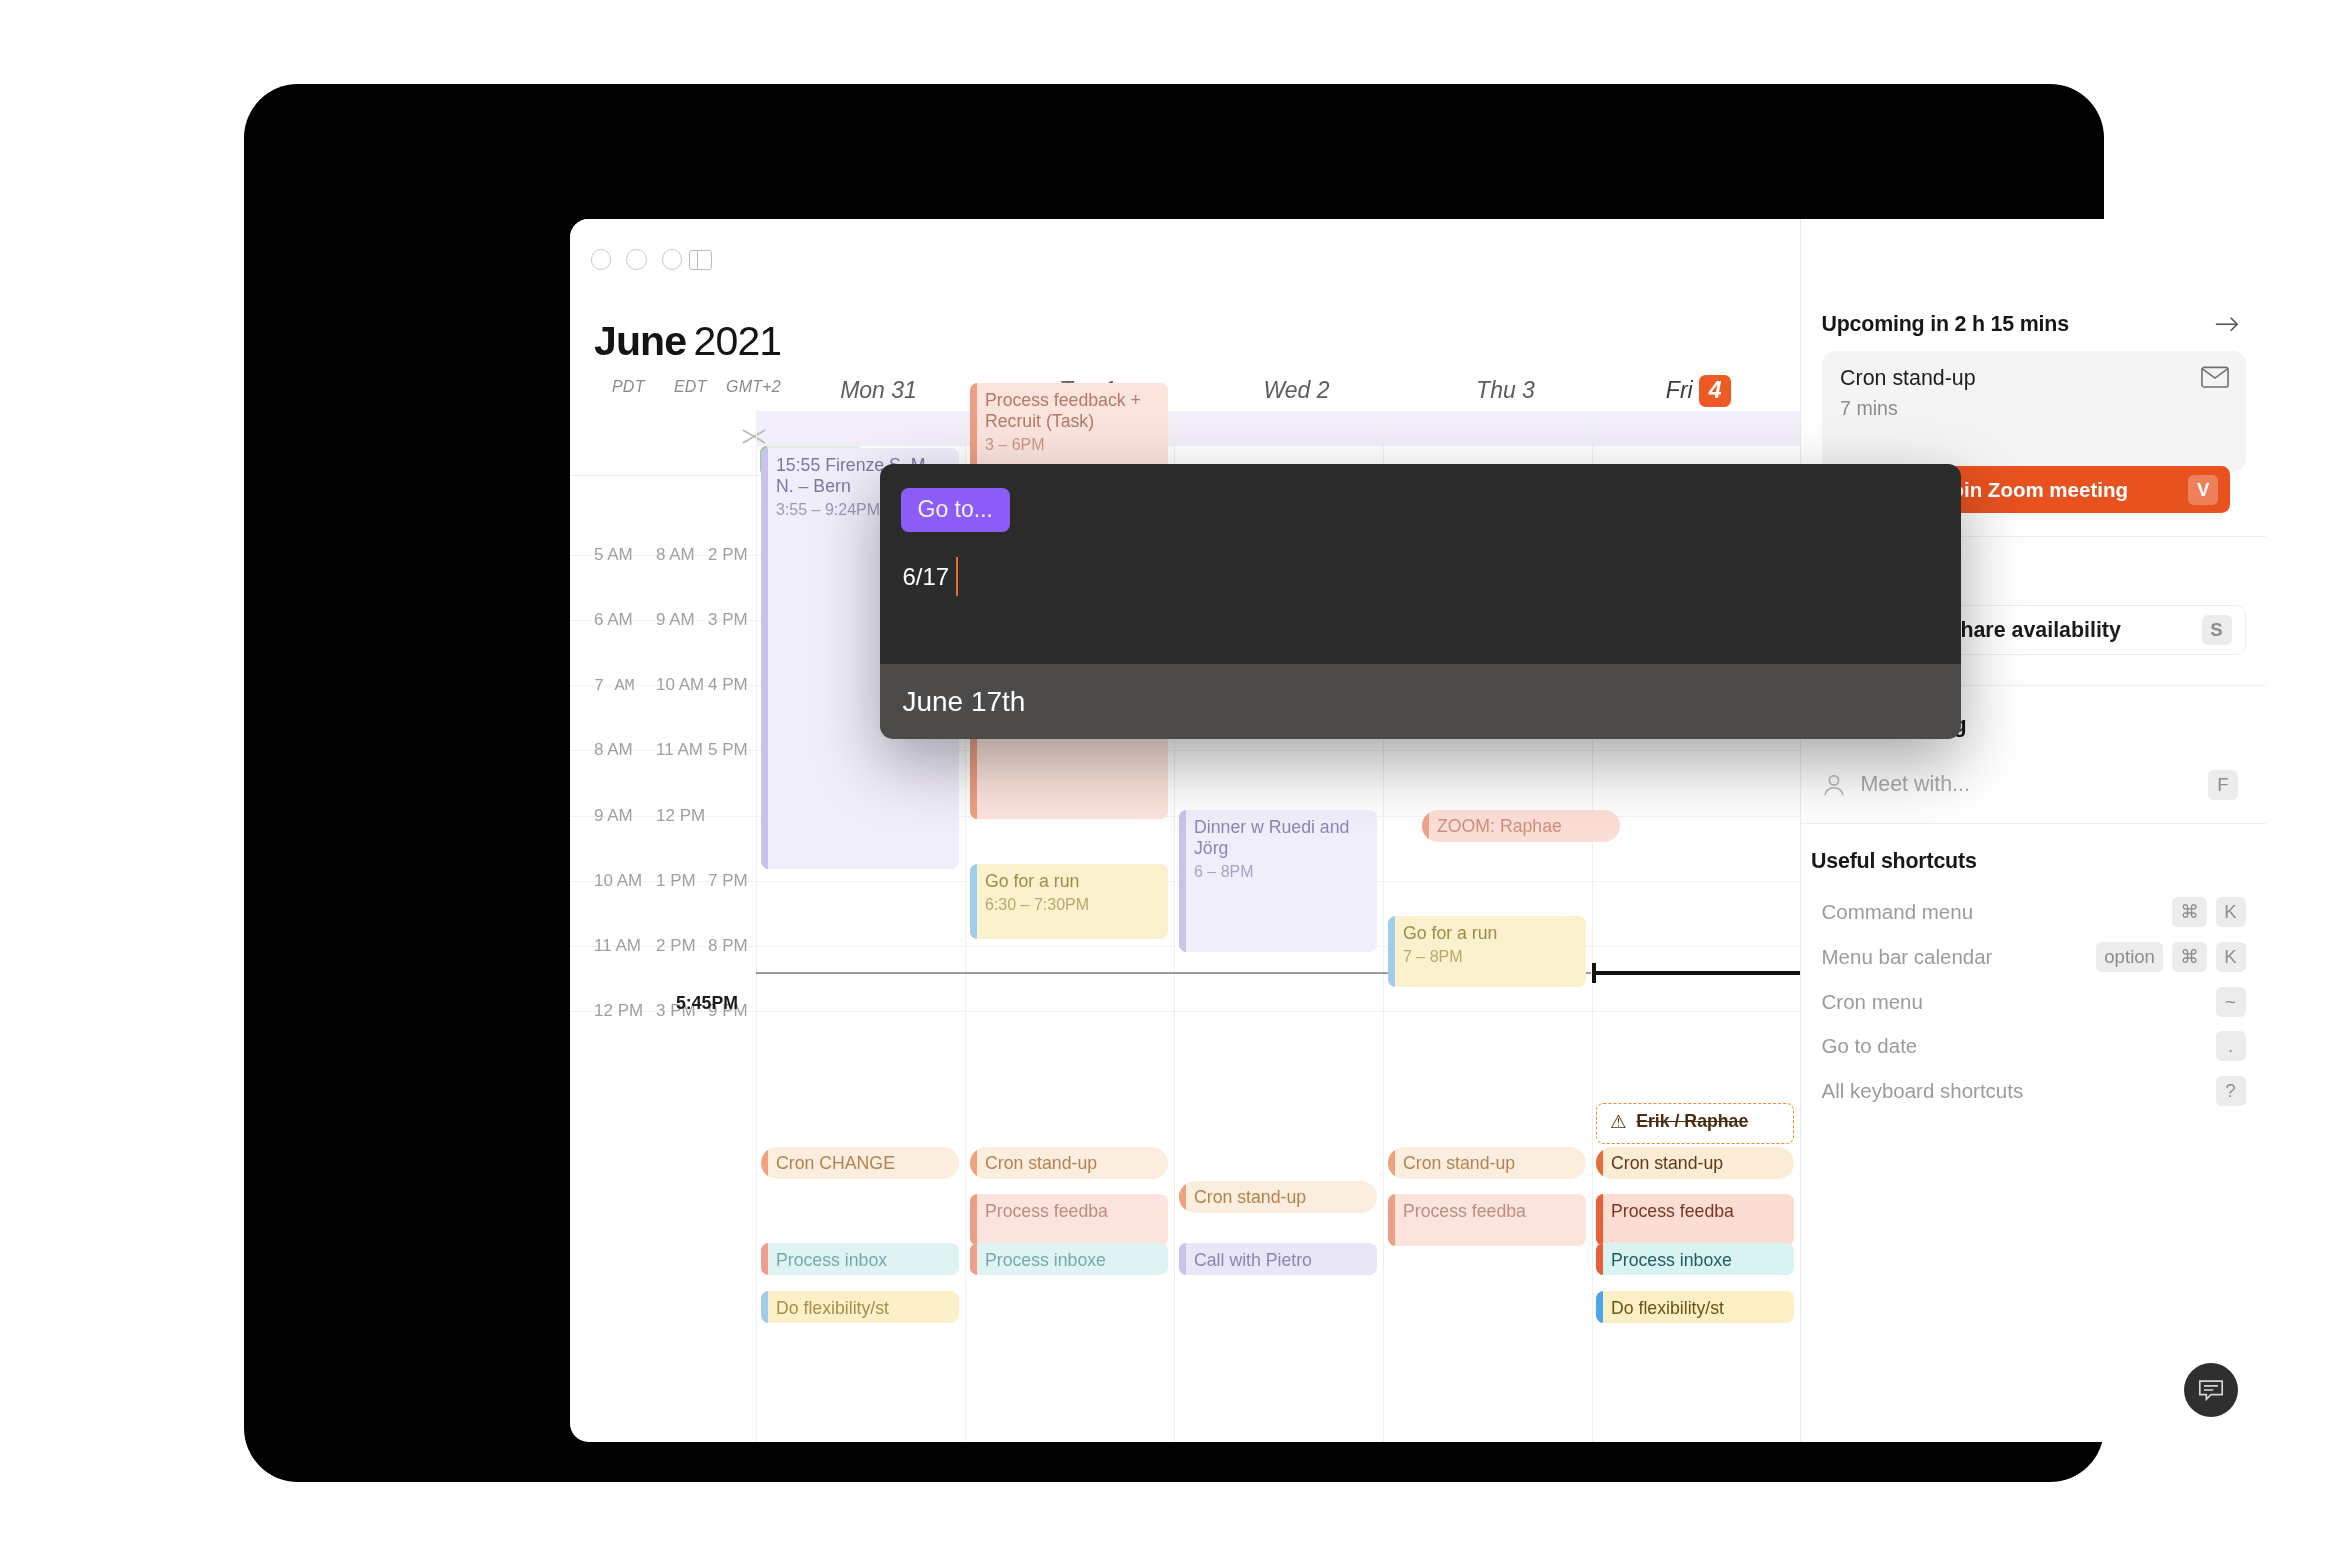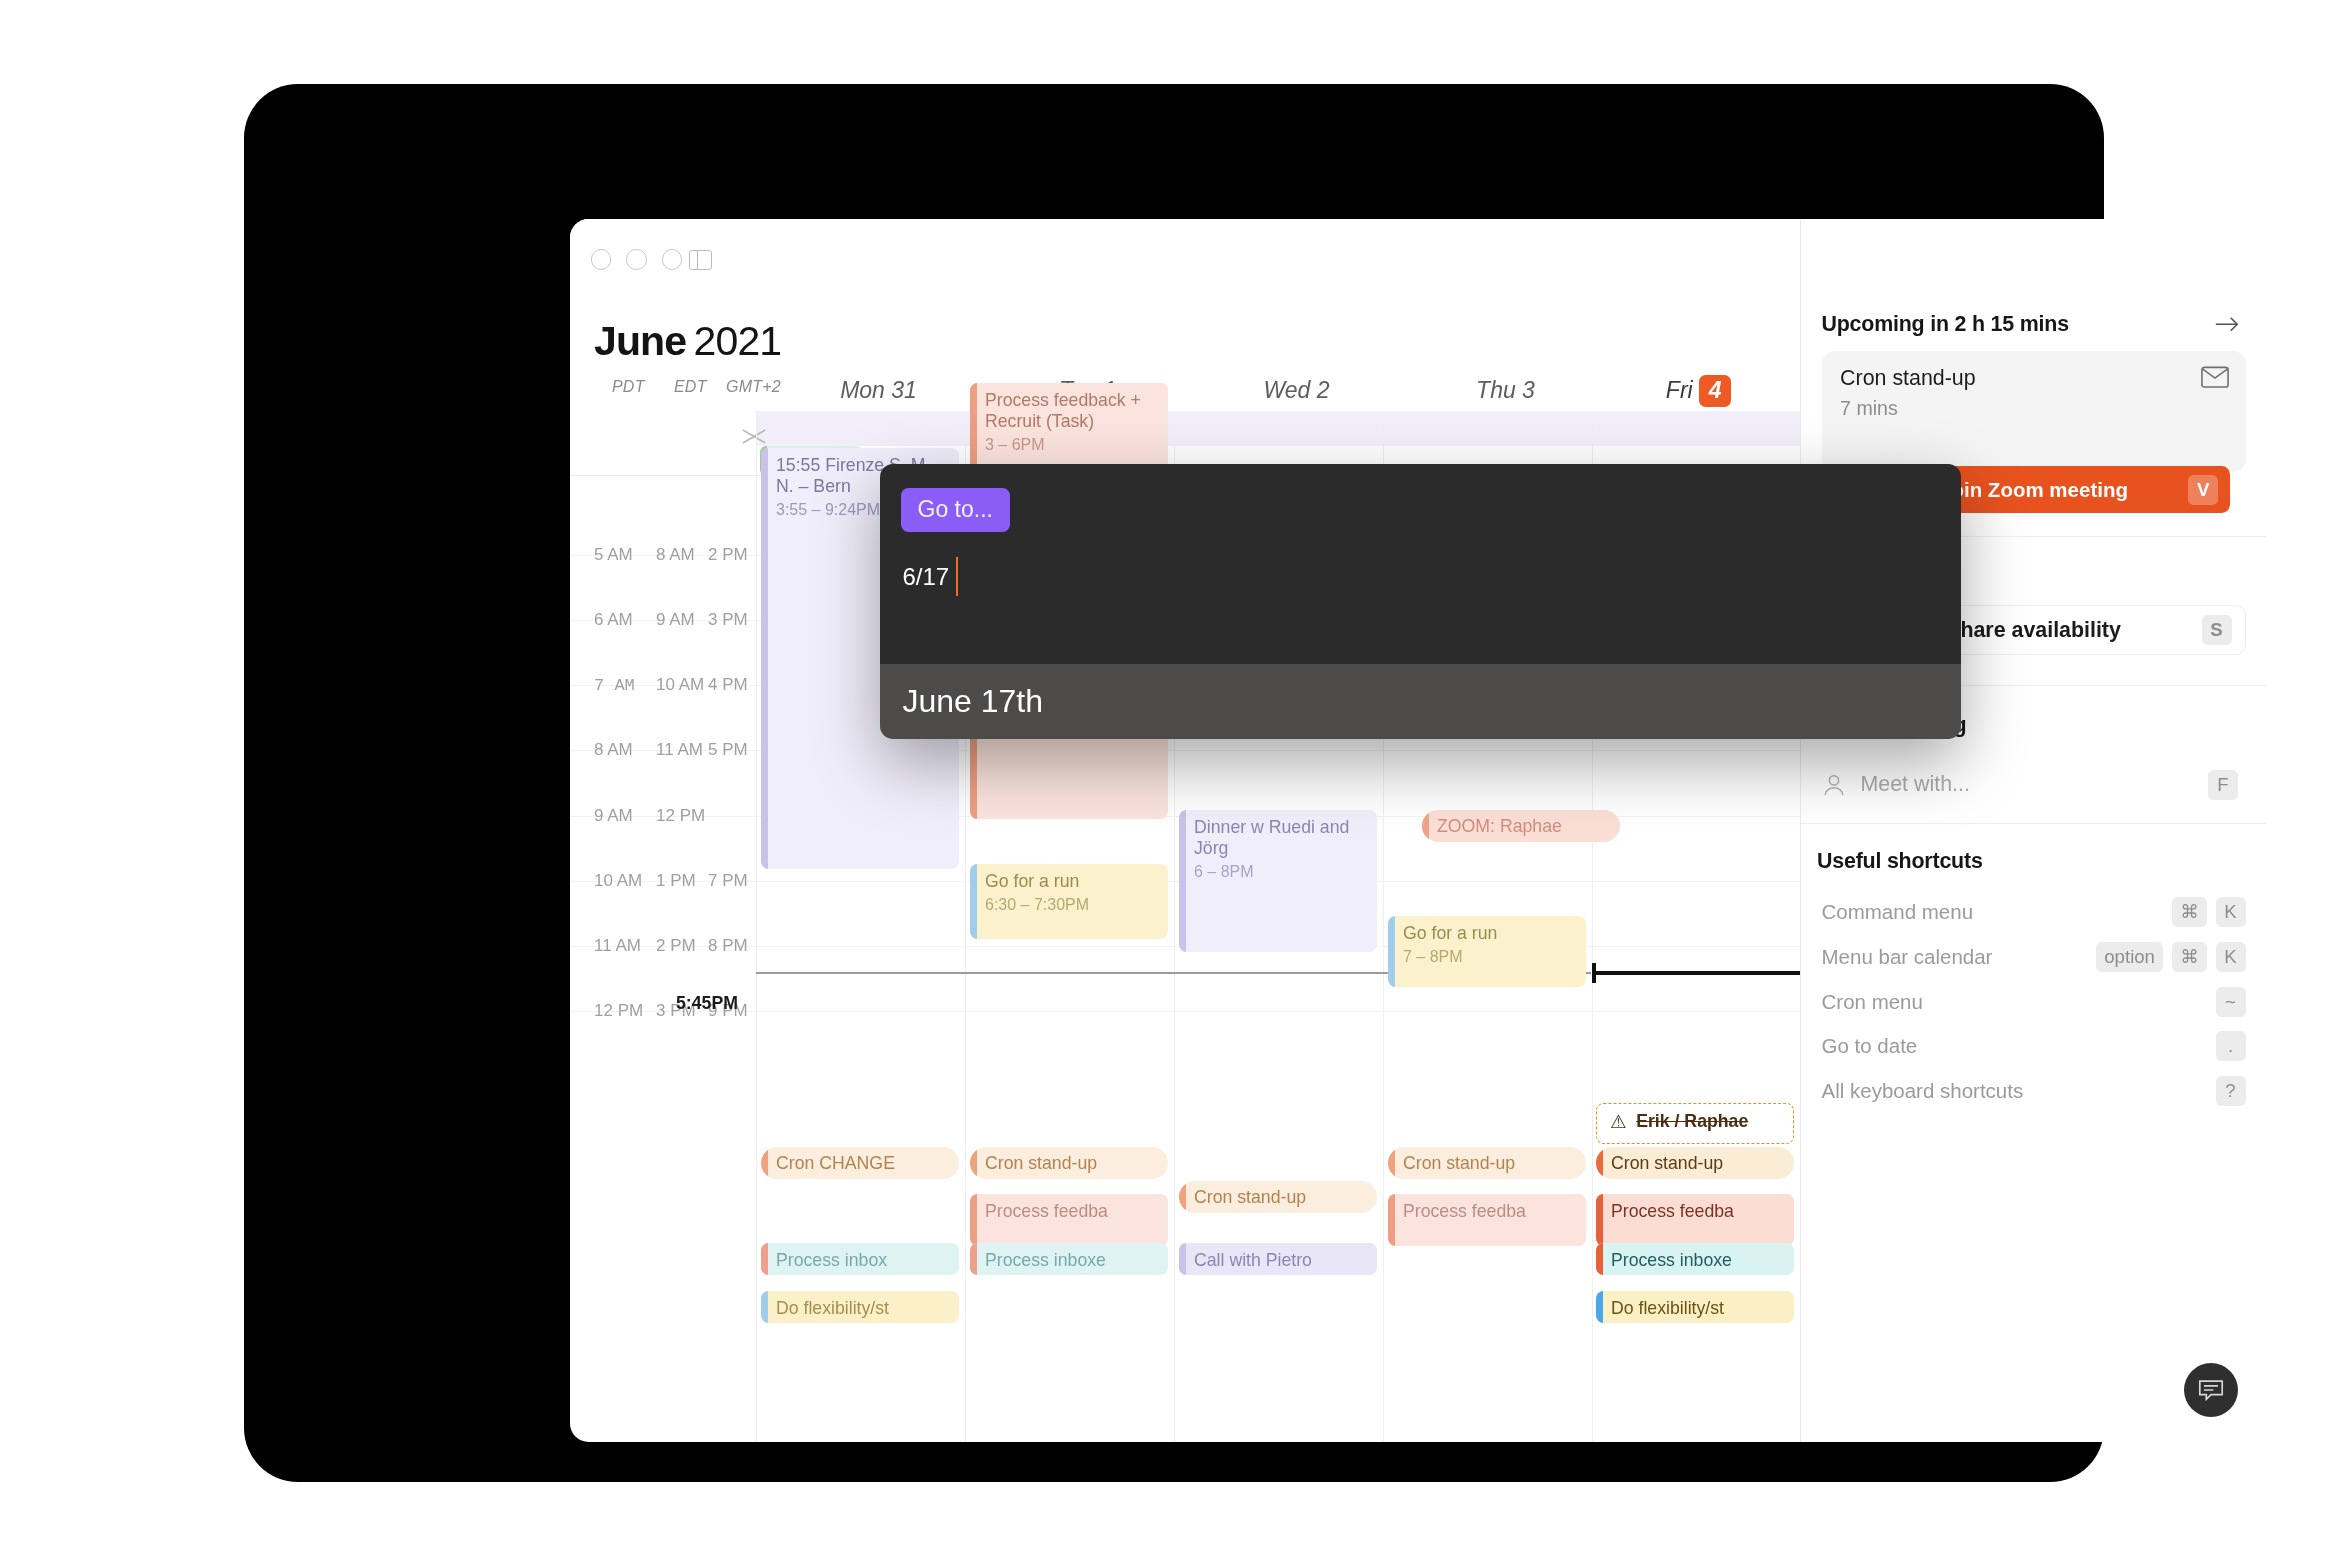--- a/index.html
+++ b/index.html
@@ -290,21 +290,21 @@
   .caret {
     display: inline-block; width: 2.8px; height: 39px;
     background: #ee6f2d; margin-left: 6.5px;
   }
   .palette-result {
     position: absolute; left: 0; top: 200px;
     width: 100%; height: 75px;
     background: #4c4b4a;
     display: flex; align-items: center;
     padding-left: 22.4px;
-    font-size: 32px; color: #ffffff;
+    font-size: 28px; color: #ffffff;
     cursor: pointer;
     text-align: center;
   }
 </style>
 </head>
 <body>
 
 <div id="root">
   <div class="device">
     <div class="device-screen">
@@ -545,21 +545,21 @@
                 <path d="M3.5 24 a9.5 8 0 0 1 19 0"></path>
             </svg>
           </span>
           <span class="ph">Meet with...</span>
           <span class="kbd">F</span>
         </div>
 
         <div class="divider" style="top:604px"></div>
 
         <div class="sec" style="top:630px">
-          <div class="sec-title" style="margin-left:16px">Useful shortcuts</div>
+          <div class="sec-title" style="margin-left:10px">Useful shortcuts</div>
         </div>
         <div id="shortcutlayer">
             <div class="scut" style="top: 673px;">
               <span>Command menu</span>
               <span class="keys">
                 <span class="kbd">⌘</span>
                 <span class="kbd">K</span>
               </span>
             </div>
             <div class="scut" style="top: 718px;">

